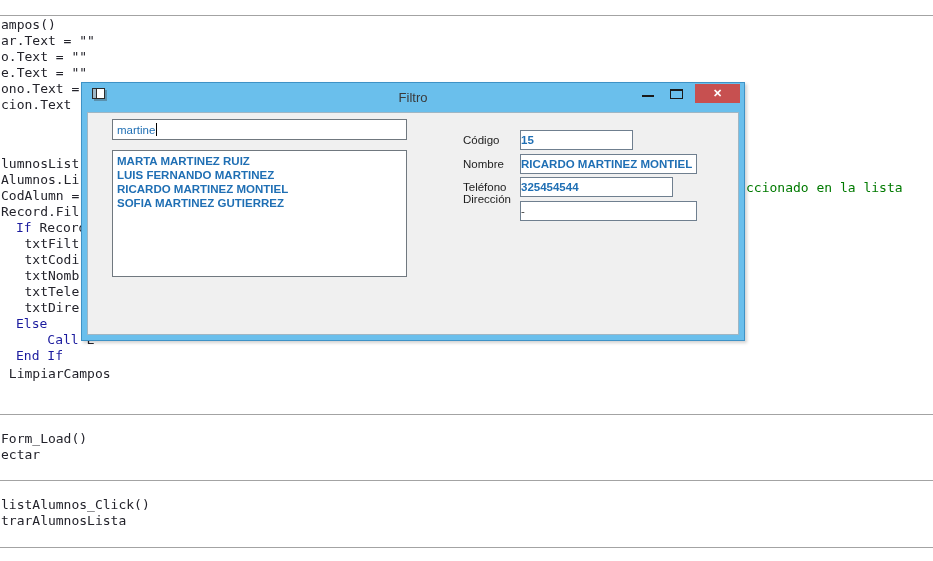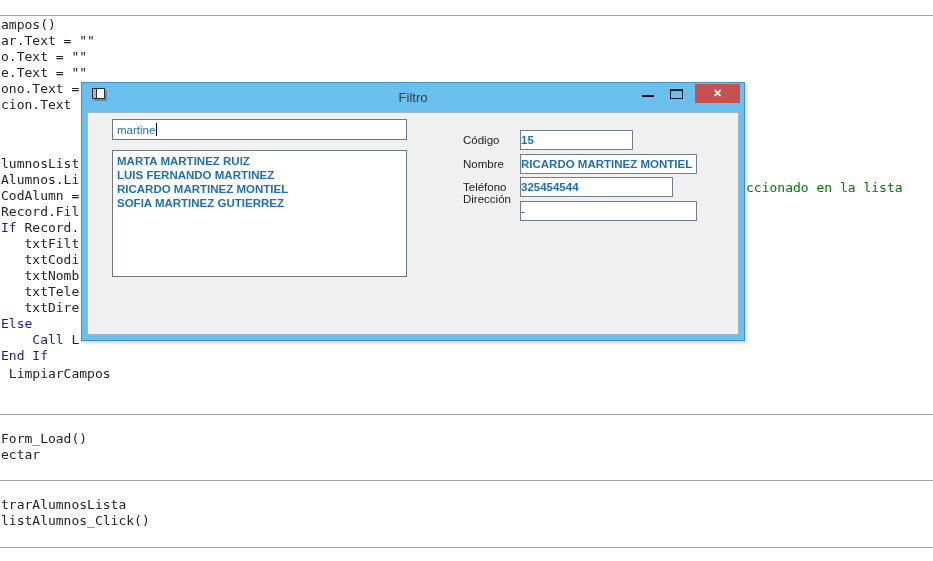--- a/index.html
+++ b/index.html
@@ -2,21 +2,21 @@
 <html><head>
 <meta charset="utf-8">
 <style>
   html,body{margin:0;padding:0;}
   body{width:933px;height:561px;background:#ffffff;position:relative;overflow:hidden;
        font-family:"Liberation Sans",sans-serif;}
 
   
   .code-line{font-family:"DejaVu Sans Mono","Liberation Mono",monospace;
              font-size:13px;line-height:16px;white-space:pre;color:#23232B;}
-  .kw{color:#1B1B9E;}
+  .kw{color:#1B1B9E;margin-left:15px;}
   .cmt{color:#007A00;}
   .code-block{position:absolute;left:1px;}
   .divider{position:absolute;left:0;width:933px;height:1px;background:#A3A3A3;}
 
   
   .dialog{position:absolute;left:81px;top:82px;width:664px;height:259px;
           background:#6ABFEC;border:1px solid #3E92C6;box-sizing:border-box;
           box-shadow:2px 2px 3px rgba(0,0,0,0.18);}
   .titlebar{position:absolute;left:0;top:0;right:0;height:29px;}
   .title{position:absolute;left:0;right:0;top:0;height:29px;line-height:29px;
@@ -89,22 +89,22 @@
   <div class="code-line" style="position:absolute;left:1px;top:366px"> LimpiarCampos</div>
 
   <div class="code-line cmt" style="position:absolute;left:746px;top:180px">ccionado en la lista</div>
 
   <div class="code-block" style="top:431px">
     <div class="code-line">Form_Load()</div>
     <div class="code-line">ectar</div>
   </div>
 
   <div class="code-block" style="top:497px">
+    <div class="code-line">listAlumnos_Click()</div>
     <div class="code-line">trarAlumnosLista</div>
-    <div class="code-line">listAlumnos_Click()</div>
   </div>
 
 </div>
 
 <div class="dialog">
 
   <div class="titlebar">
     <span class="form-icon"></span>
     <div class="title">Filtro</div>
     <span class="btn-min"></span>

